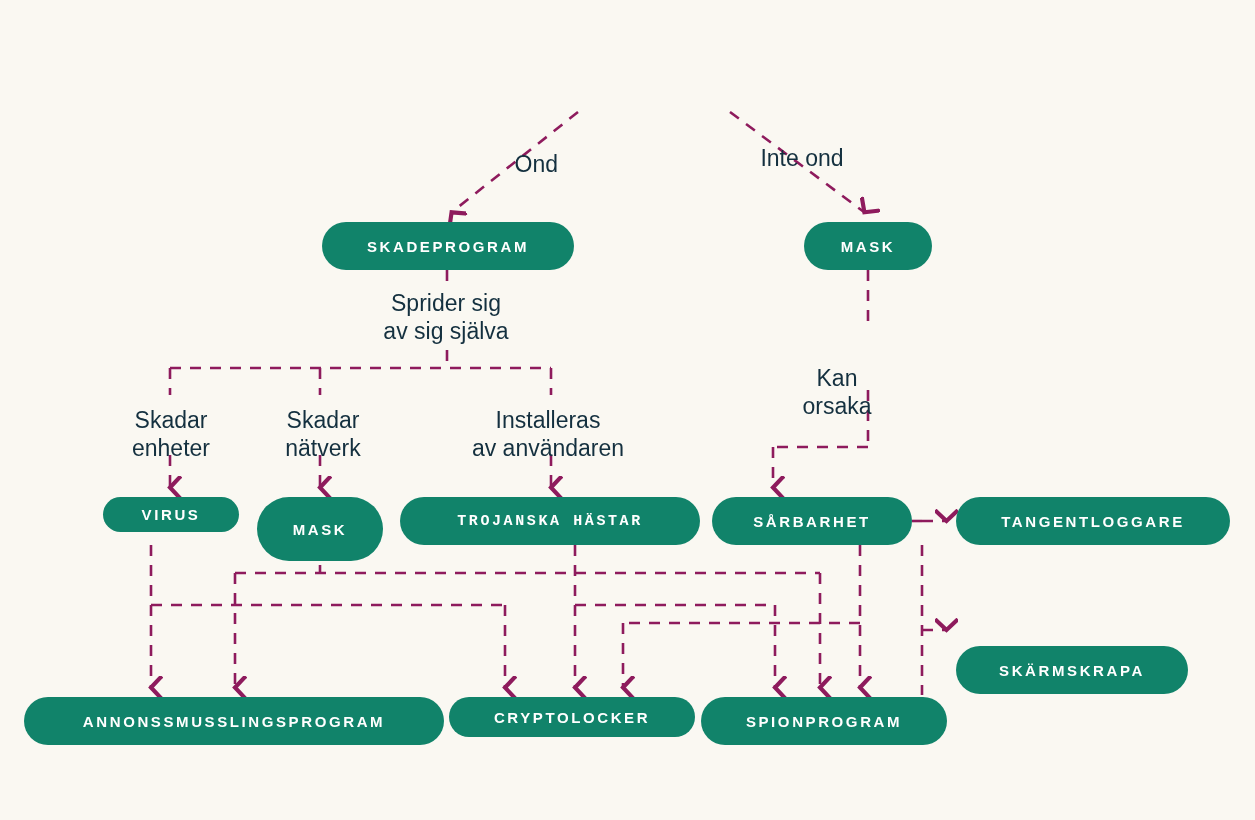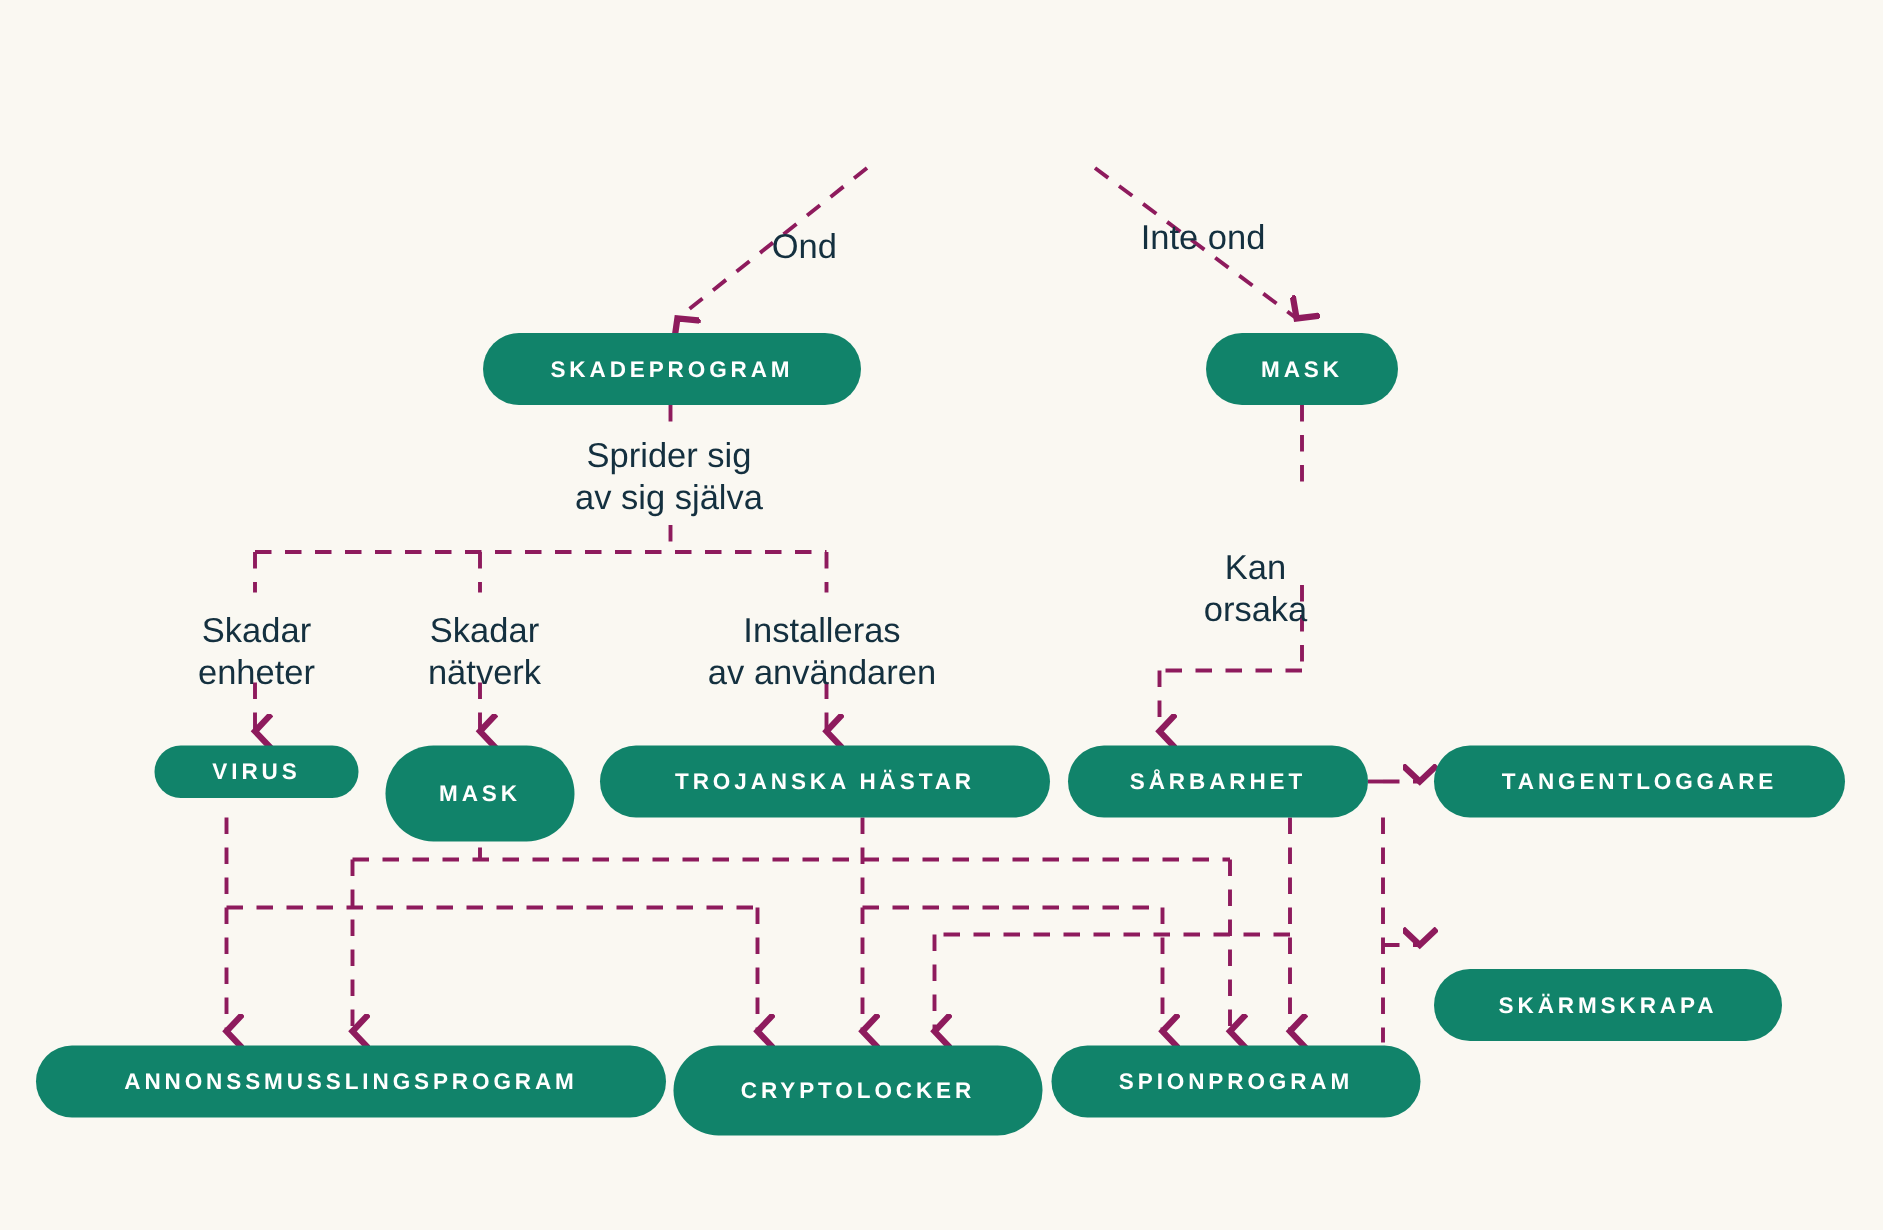--- a/index.html
+++ b/index.html
@@ -99,36 +99,36 @@
   </div>
   <div class="node" style="left:804px;top:222px;width:128px;height:48px;">
     <span>MASK</span>
   </div>
   <div class="node" style="left:103px;top:497px;width:136px;height:35px;">
     <span>VIRUS</span>
   </div>
   <div class="node" style="left:257px;top:497px;width:126px;height:64px;align-items:center;">
     <span>MASK</span>
   </div>
-  <div class="node" style="left:400px;top:497px;width:300px;height:48px;">
+  <div class="node" style="left:400px;top:497px;width:300px;height:48px;font-family:Liberation Mono, monospace;">
     <span>TROJANSKA HÄSTAR</span>
   </div>
   <div class="node" style="left:712px;top:497px;width:200px;height:48px;">
     <span>SÅRBARHET</span>
   </div>
   <div class="node" style="left:956px;top:497px;width:274px;height:48px;">
     <span>TANGENTLOGGARE</span>
   </div>
   <div class="node" style="left:956px;top:606px;width:232px;height:48px;margin-top:40px;">
     <span>SKÄRMSKRAPA</span>
   </div>
   <div class="node" style="left:24px;top:697px;width:420px;height:48px;">
     <span>ANNONSSMUSSLINGSPROGRAM</span>
   </div>
-  <div class="node" style="left:449px;top:697px;width:246px;height:60px;">
+  <div class="node" style="left:449px;top:697px;width:246px;height:40px;">
     <span>CRYPTOLOCKER</span>
   </div>
   <div class="node" style="left:701px;top:697px;width:246px;height:48px;">
     <span>SPIONPROGRAM</span>
   </div>
 
   <div class="edge-label" style="left:456px;top:150px;width:102px;text-align:right;">Ond</div>
   <div class="edge-label" style="left:740px;top:144px;width:124px;">Inte ond</div>
   <div class="edge-label" style="left:356px;top:289px;width:180px;">Sprider sig
 av sig själva</div>

